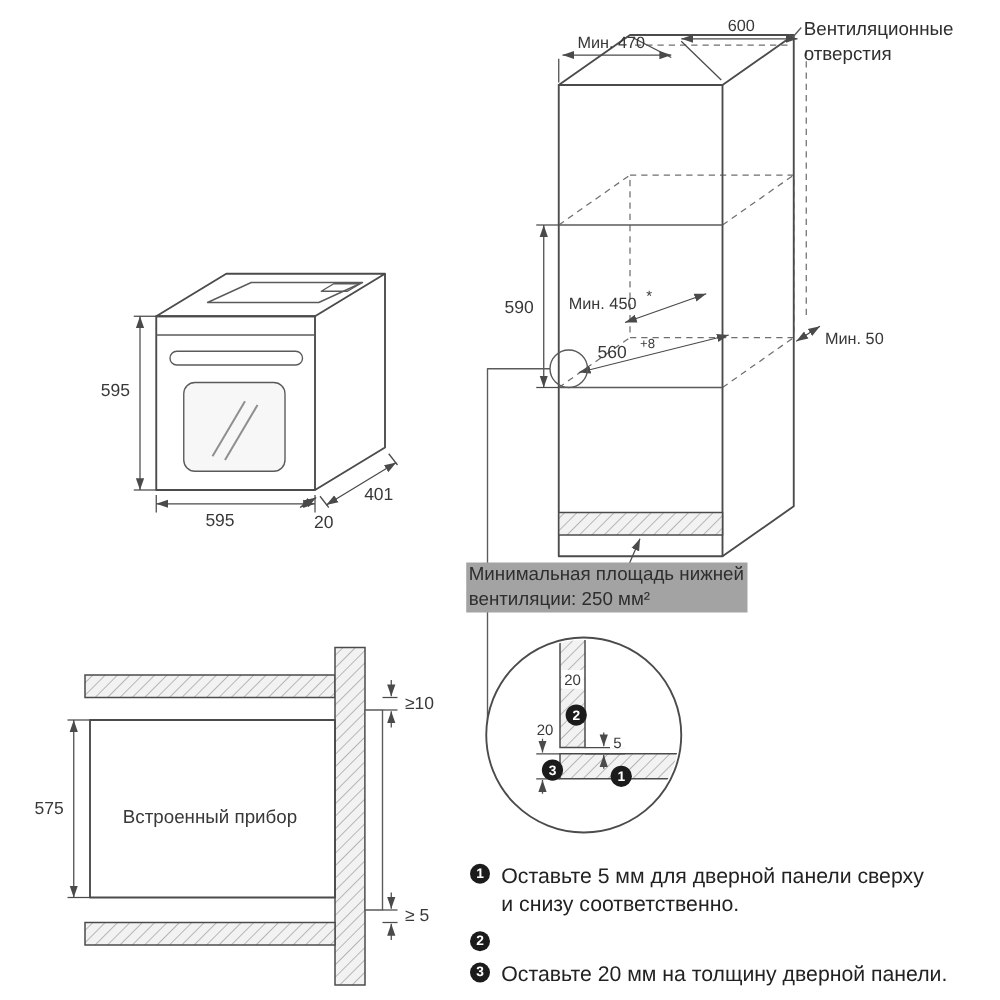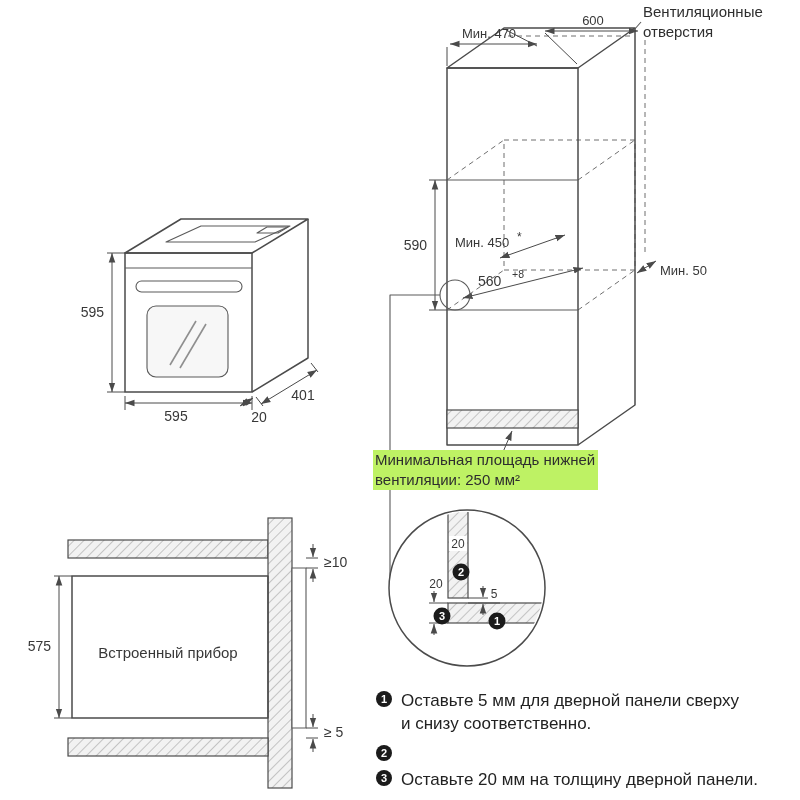--- a/index.html
+++ b/index.html
@@ -12,22 +12,22 @@
   .sz12{font-size:12px;}
   .sz10{font-size:10.5px;}
   .sz15{font-size:15px;}
   .badge-txt{font-size:11px;fill:#ffffff;font-weight:bold;}
   .outline{stroke:#4b4b4b;stroke-width:1.5;fill:none;stroke-linejoin:round;}
   .thin{stroke:#5a5a5a;stroke-width:1.1;fill:none;stroke-linejoin:round;}
   .dash{stroke:#6f6f6f;stroke-width:1;fill:none;stroke-dasharray:5 4;}
   .dim{stroke:#4a4a4a;stroke-width:1;fill:none;}
   .hatchfill{fill:url(#hatch);stroke:#4b4b4b;stroke-width:1.2;}
   .txt-block{position:absolute;color:#2e2e2e;font-size:15px;line-height:1.33;white-space:pre-line;}
-  .vent-label{left:643px;top:2px;}
-  .vent-note{left:373px;top:450px;background:#bef264;padding:0 3px 0 2px;}
+  .vent-label{left:643px;top:14px;}
+  .vent-note{left:373px;top:450px;background:#a3a3a3;padding:0 3px 0 2px;}
   .legend{position:absolute;left:376px;top:690px;width:420px;display:flex;flex-direction:column;gap:8px;}
   .legend-item{display:flex;gap:9px;align-items:flex-start;}
   .badge{flex:0 0 auto;width:16px;height:16px;border-radius:50%;background:#1b1b1b;color:#fff;
          font-size:11px;font-weight:bold;display:flex;align-items:center;justify-content:center;margin-top:1px;}
   .legend-text{font-size:17px;line-height:1.35;color:#222;white-space:pre-line;}
 </style>
 </head>
 <body>
 
 <div class="canvas">

